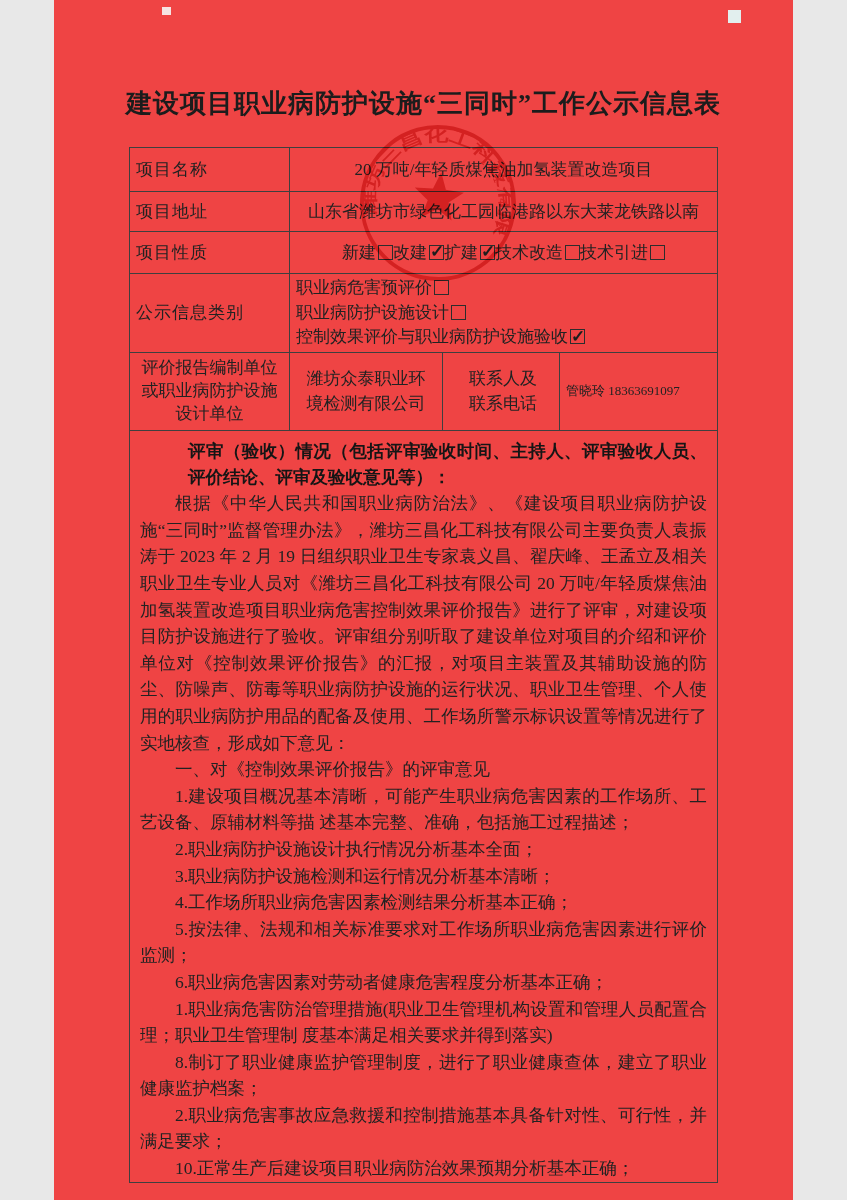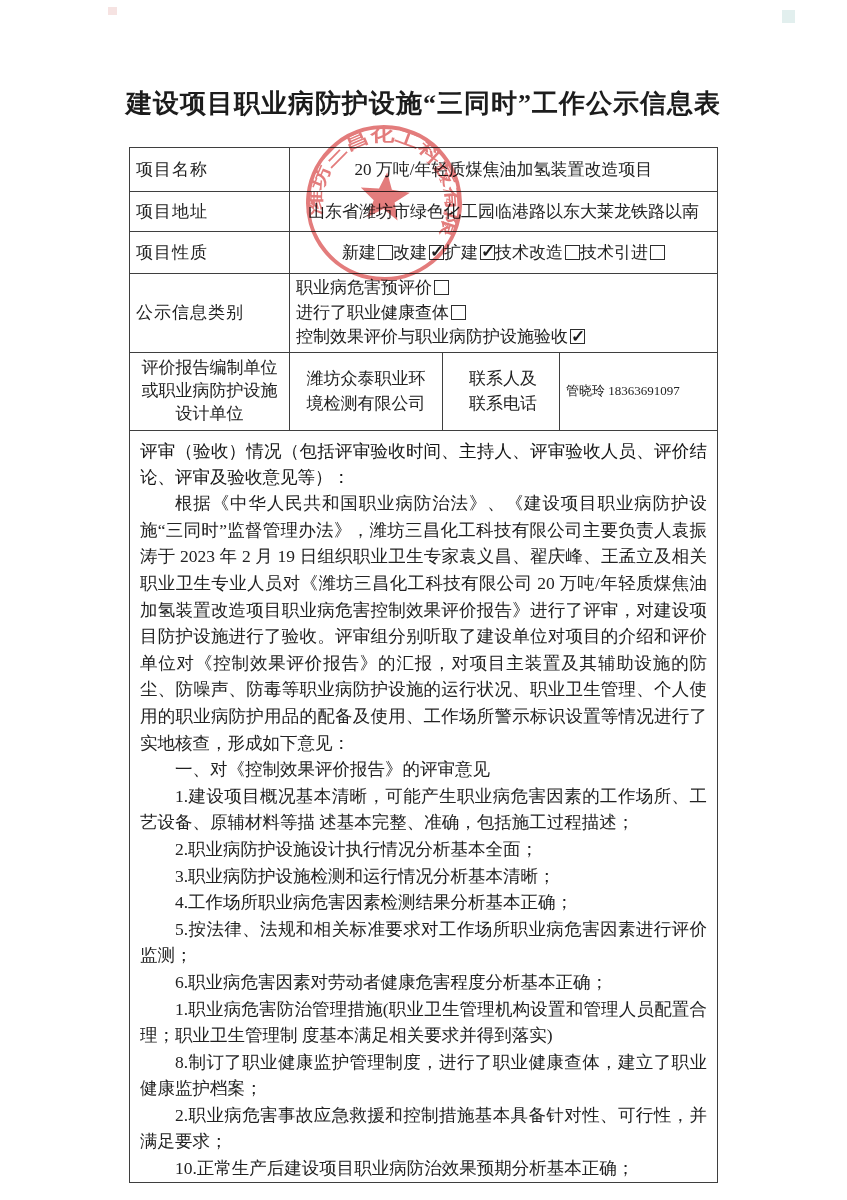--- a/index.html
+++ b/index.html
@@ -1,21 +1,21 @@
 <!DOCTYPE html>
 <html><head>
 <meta charset="utf-8">
 <style>
   * { margin:0; padding:0; box-sizing:border-box; }
   html,body { background:#e8e8e8; }
   .page {
     position:relative;
-    width:847px; height:1200px;
+    width:739px; height:1200px;
     margin:0 auto;
-    background:#ffffff;
+    background:#ef4444;
     font-family:"Liberation Serif","DejaVu Serif",serif;
     color:#222;
     overflow:hidden;
   }
   .doc-title {
     padding-top:86px;
     text-align:center;
     font-size:26px;
     font-weight:700;
     letter-spacing:1px;
@@ -64,25 +64,26 @@
   .cat-lines { padding:3px 6px; }
   .cat-line { line-height:1.45; }
 
   
   .review-cell {
     height:614px;
     vertical-align:top !important;
     padding:7px 10px 0 10px !important;
   }
   .review-heading {
-    font-weight:400;
+    font-weight:700;
     font-size:17.5px;
     line-height:1.5;
     text-align:justify;
     color:#151515;
+    margin-left:48px;
   }
   .para {
     font-size:17.5px;
     line-height:1.52;
     text-indent:2em;
     text-align:justify;
   }
   .para.bold { font-weight:400; }
 
   
@@ -144,21 +145,21 @@
           <span class="opt"><span>技术引进</span><span class="cbx"></span></span>
         </div>
       </td>
     </tr>
 
 
     <tr class="row-h5">
       <td class="label-cell">公示信息类别</td>
       <td colspan="3" class="cat-lines">
         <div class="cat-line"><span>职业病危害预评价</span><span class="cbx"></span></div>
-        <div class="cat-line"><span>进行了职业健康查体</span><span class="cbx"></span></div>
+        <div class="cat-line"><span>职业病防护设施设计</span><span class="cbx"></span></div>
         <div class="cat-line"><span>控制效果评价与职业病防护设施验收</span><span class="cbx checked"></span></div>
       </td>
     </tr>
 
     <tr class="row-h6">
       <td class="unit-label-cell">评价报告编制单位或职业病防护设施设计单位</td>
       <td class="unit-name-cell">潍坊众泰职业环境检测有限公司</td>
       <td class="contact-label-cell">联系人及联系电话</td>
       <td class="contact-value-cell">管晓玲 18363691097</td>
     </tr>

